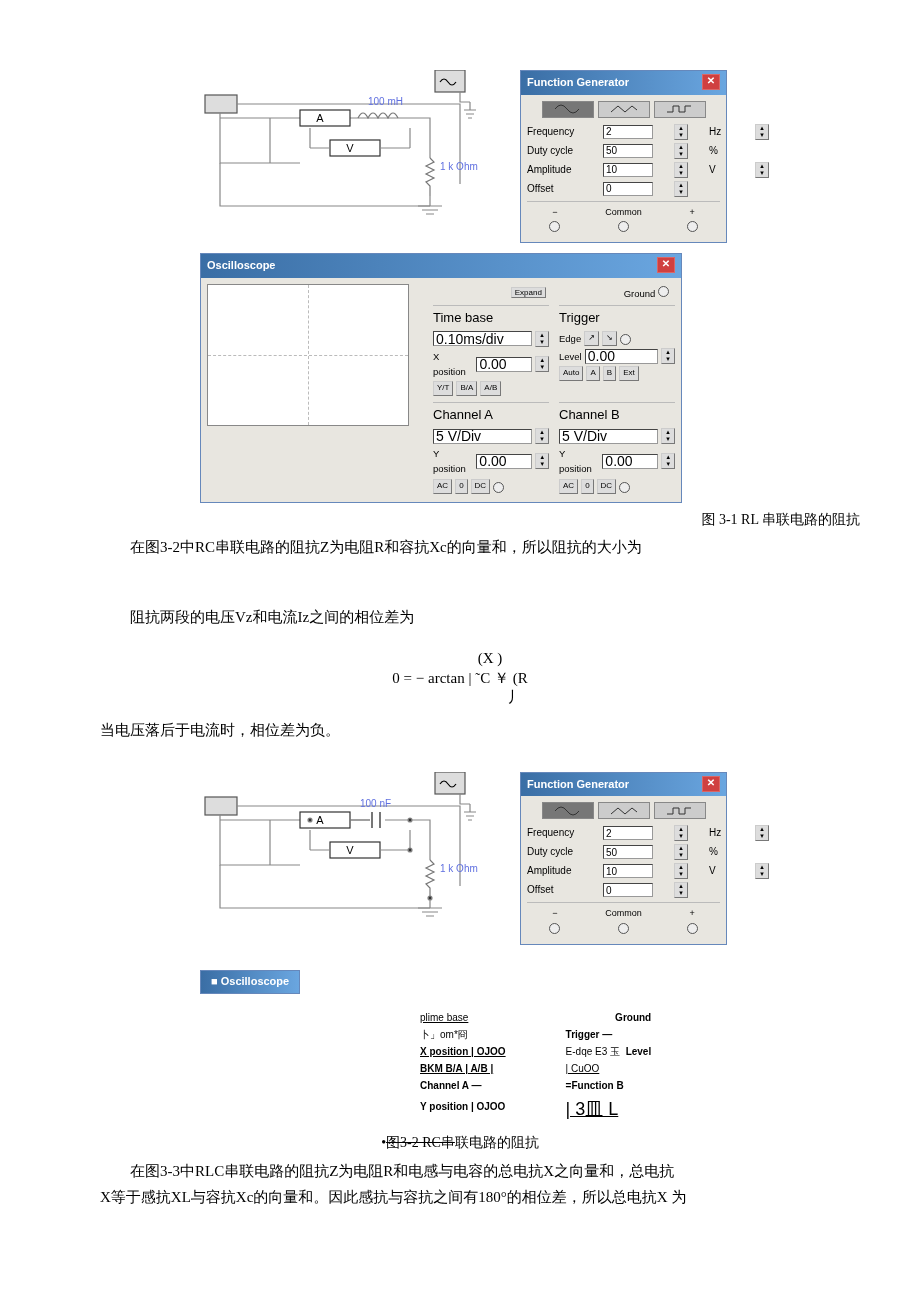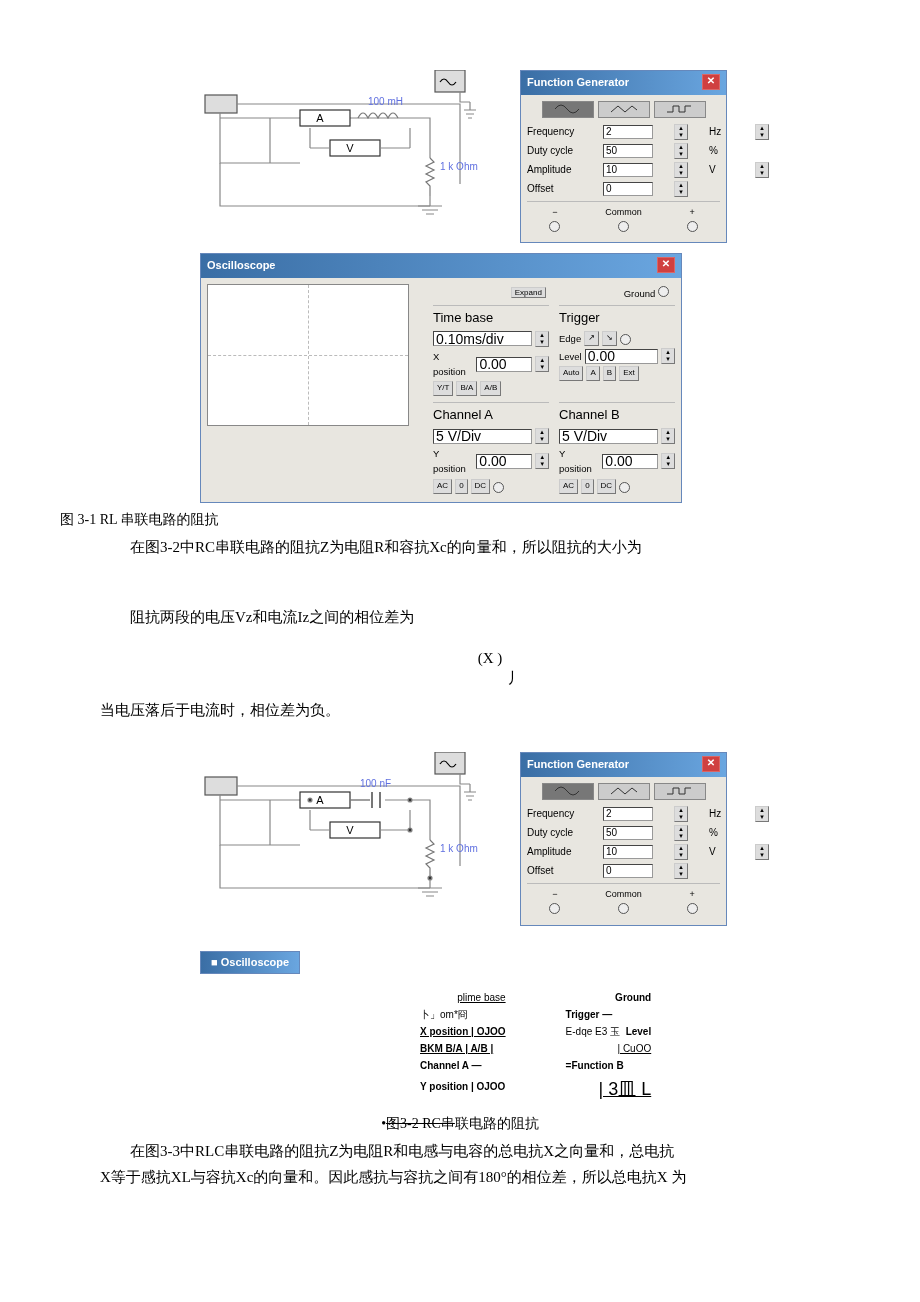--- a/index.html
+++ b/index.html
@@ -158,21 +158,21 @@
     border: 1px outset #ccc;
     background: #ddd;
     font-size: 8px;
     padding: 0 3px;
     height: 13px;
     line-height: 11px;
   }
   .expand-row { grid-column: 1/3; display:flex; justify-content:space-between; padding-right:6px;}
   
   .caption {
-    text-align: left;
+    text-align: right;
     font-size: 14px;
     margin: 6px 0 2px 0;
     font-family: "SimSun", serif;
   }
   .para {
     font-size: 15px;
     margin: 4px 40px 20px 40px;
     text-align: justify;
   }
   .indent { text-indent: 2em; }
@@ -198,21 +198,21 @@
   .osc2-text {
     font-family: Arial, "SimSun", serif;
     font-size: 10.5px;
     display: flex;
     gap: 60px;
     margin-left: 360px;
     margin-top: 10px;
     line-height: 1.7;
   }
   .osc2-col { font-size: 10px; }
-  .osc2-col .u { text-decoration: underline; text-align: right; }
+  .osc2-col .u { text-decoration: underline; }
   .caption2 {
     text-align: center;
     font-size: 14px;
     margin: 8px 0 2px 0;
   }
   .caption2 .strike { text-decoration: line-through; }
 </style>
 </head>
 <body>
 
@@ -439,20 +439,21 @@
     </div>
   </div>
 </div>
 
 <div class="caption">图 3-1 RL 串联电路的阻抗</div>
 <div class="para indent">在图3-2中RC串联电路的阻抗Z为电阻R和容抗Xc的向量和，所以阻抗的大小为</div>
 <br>
 <div class="para indent">阻抗两段的电压Vz和电流Iz之间的相位差为</div>
 <div class="formula">
   <div style="padding-left:60px;">(X )</div>
+  <div>0 = − arctan | ˜C ￥ (R</div>
   <div style="padding-left:110px;">丿</div>
 </div>
 <div class="para">当电压落后于电流时，相位差为负。</div>
 
 
 <div class="circuit-area">
   <svg class="circuit-svg" width="300" height="160" viewBox="0 0 300 160">
     <g stroke="#888" stroke-width="1.2" fill="none">
       <rect x="5" y="25" width="32" height="18" fill="#ddd" stroke="#555"></rect>
       <rect x="235" y="0" width="30" height="22" fill="#ddd" stroke="#555"></rect>

